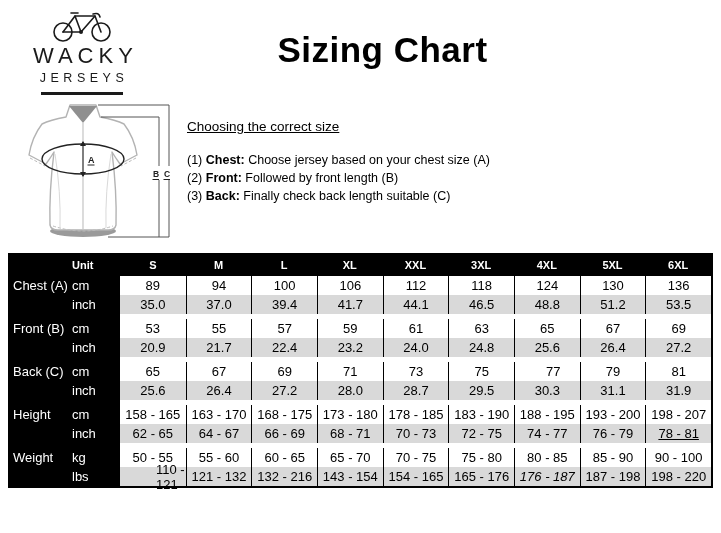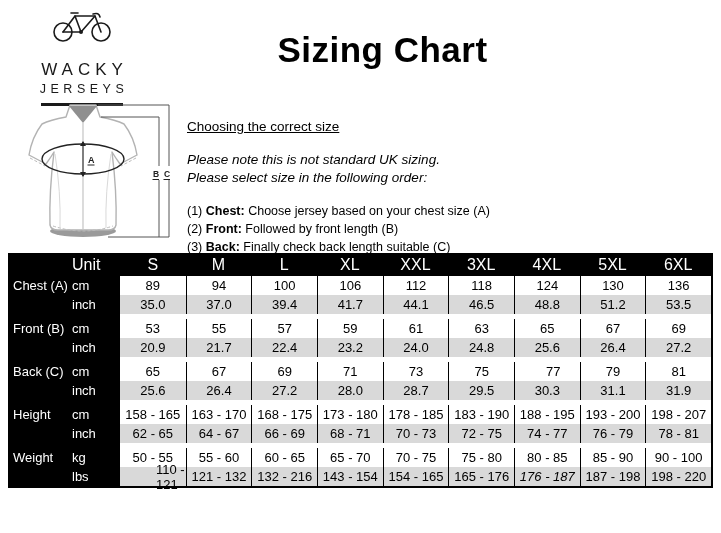--- a/index.html
+++ b/index.html
@@ -3,21 +3,21 @@
 <meta charset="utf-8">
 <style>
   * { margin:0; padding:0; box-sizing:border-box; }
   html,body { background:#ffffff; }
   body { font-family:"Liberation Sans", sans-serif; color:#000; }
   .page { position:relative; width:721px; height:533px; background:#fff; overflow:hidden; }
 
   
   .logo { position:absolute; left:28px; top:5px; width:108px; text-align:center; }
   .logo svg { display:block; margin:0 auto; }
-  .brand1 { font-size:17px; font-weight:500; letter-spacing:5px; padding-left:5px; color:#1a1a1a; margin-top:17px; }
+  .brand1 { font-size:22px; font-weight:500; letter-spacing:5px; padding-left:5px; color:#1a1a1a; margin-top:0; }
   .brand2 { font-size:12.5px; font-weight:500; letter-spacing:4.5px; padding-left:4px; color:#1a1a1a; margin-top:2px; }
   .logo-rule { width:82px; height:3px; background:#1a1a1a; margin:7px auto 0 auto; }
 
   
   .page-title { position:absolute; left:0; right:0; top:30px; text-align:center;
                 font-size:35px; font-weight:700; letter-spacing:0.5px;padding-left:44px; }
 
   
   .diagram { position:absolute; left:8px; top:97px; }
 
@@ -27,21 +27,21 @@
   .ins-note { font-size:13.5px; font-style:italic; line-height:18px; margin-bottom:15px; }
   .steps { font-size:12.5px; line-height:18px; }
   .step .key { font-weight:700; }
 
   
   .sizing-table { position:absolute; left:8px; top:253px; width:705px;
                   border-right:2px solid #000; border-bottom:2px solid #000; }
   .trow, .grp { display:grid; grid-template-columns:62px 50px repeat(9, 1fr); }
   .thead { height:23px; background:#000; }
   .grp { grid-template-rows:19px 19px; }
-  .hcell { color:#fff; font-size:16px; display:flex; align-items:center; }
+  .hcell { color:#fff; font-size:11px; display:flex; align-items:center;font-weight:bold; }
   .unit-h { padding-left:2px; }
   .size-h { justify-content:center; }
   .blk { background:#000; color:#fff; }
   .cell { font-size:13px; display:flex; align-items:center; }
   .lblcell { padding-left:5px; align-items:flex-start; padding-top:2px; }
   .unitcell { padding-left:2px; }
   .vcell { justify-content:center; background:#fff; color:#000; }
   .vcell.alt { background:#d9d9d9; }
   .vcell.div-l { border-left:1px solid #000; }
   .row-gap { height:5px; background:#fff; }
@@ -106,24 +106,20 @@
       <rect x="155" y="69" width="9" height="14" fill="#ffffff"></rect>
       <text x="145" y="80" font-size="8.5" font-weight="700" fill="#222">B</text>
       <line x1="144.5" y1="82.5" x2="151" y2="82.5" stroke="#222" stroke-width="1"></line>
       <text x="156" y="80" font-size="8.5" font-weight="700" fill="#222">C</text>
       <line x1="155.5" y1="82.5" x2="162" y2="82.5" stroke="#222" stroke-width="1"></line>
     </svg>
   </div>
 
   <div class="instructions">
     <div class="ins-heading">Choosing the correct size</div>
-    <div class="ins-note">
-      <div>Please note this is not standard UK sizing.</div>
-      <div>Please select size in the following order:</div>
-    </div>
     <div class="steps">
       <div class="step"><span>(1)</span> <span class="key">Chest:</span> <span>Choose jersey based on your chest size (A)</span></div>
       <div class="step"><span>(2)</span> <span class="key">Front:</span> <span>Followed by front length (B)</span></div>
       <div class="step"><span>(3)</span> <span class="key">Back:</span> <span>Finally check back length suitable (C)</span></div>
     </div>
   </div>
 
   <div class="sizing-table">
       <div class="trow thead">
         <div class="hcell blk"></div>
@@ -224,21 +220,21 @@
         <div class="cell vcell div-l" style="grid-area: 1 / 11;">198 - 207</div>
         <div class="cell blk unitcell" style="grid-area: 2 / 2;">inch</div>
         <div class="cell vcell alt" style="grid-area: 2 / 3;">62 - 65</div>
         <div class="cell vcell alt div-l" style="grid-area: 2 / 4;">64 - 67</div>
         <div class="cell vcell alt div-l" style="grid-area: 2 / 5;">66 - 69</div>
         <div class="cell vcell alt div-l" style="grid-area: 2 / 6;">68 - 71</div>
         <div class="cell vcell alt div-l" style="grid-area: 2 / 7;">70 - 73</div>
         <div class="cell vcell alt div-l" style="grid-area: 2 / 8;">72 - 75</div>
         <div class="cell vcell alt div-l" style="grid-area: 2 / 9;">74 - 77</div>
         <div class="cell vcell alt div-l" style="grid-area: 2 / 10;">76 - 79</div>
-        <div class="cell vcell alt div-l" style="grid-area: 2 / 11;">78 - 81</div>
+        <div class="cell vcell alt div-l" style="grid-area: 2 / 11; text-decoration: underline;">78 - 81</div>
       </div>
       <div class="row-gap"></div>
       <div class="grp">
         <div class="cell blk lblcell" style="grid-area: 1 / 1 / 3;">Weight</div>
         <div class="cell blk unitcell" style="grid-area: 1 / 2;">kg</div>
         <div class="cell vcell" style="grid-area: 1 / 3;">50 - 55</div>
         <div class="cell vcell div-l" style="grid-area: 1 / 4;">55 - 60</div>
         <div class="cell vcell div-l" style="grid-area: 1 / 5;">60 - 65</div>
         <div class="cell vcell div-l" style="grid-area: 1 / 6;">65 - 70</div>
         <div class="cell vcell div-l" style="grid-area: 1 / 7;">70 - 75</div>

